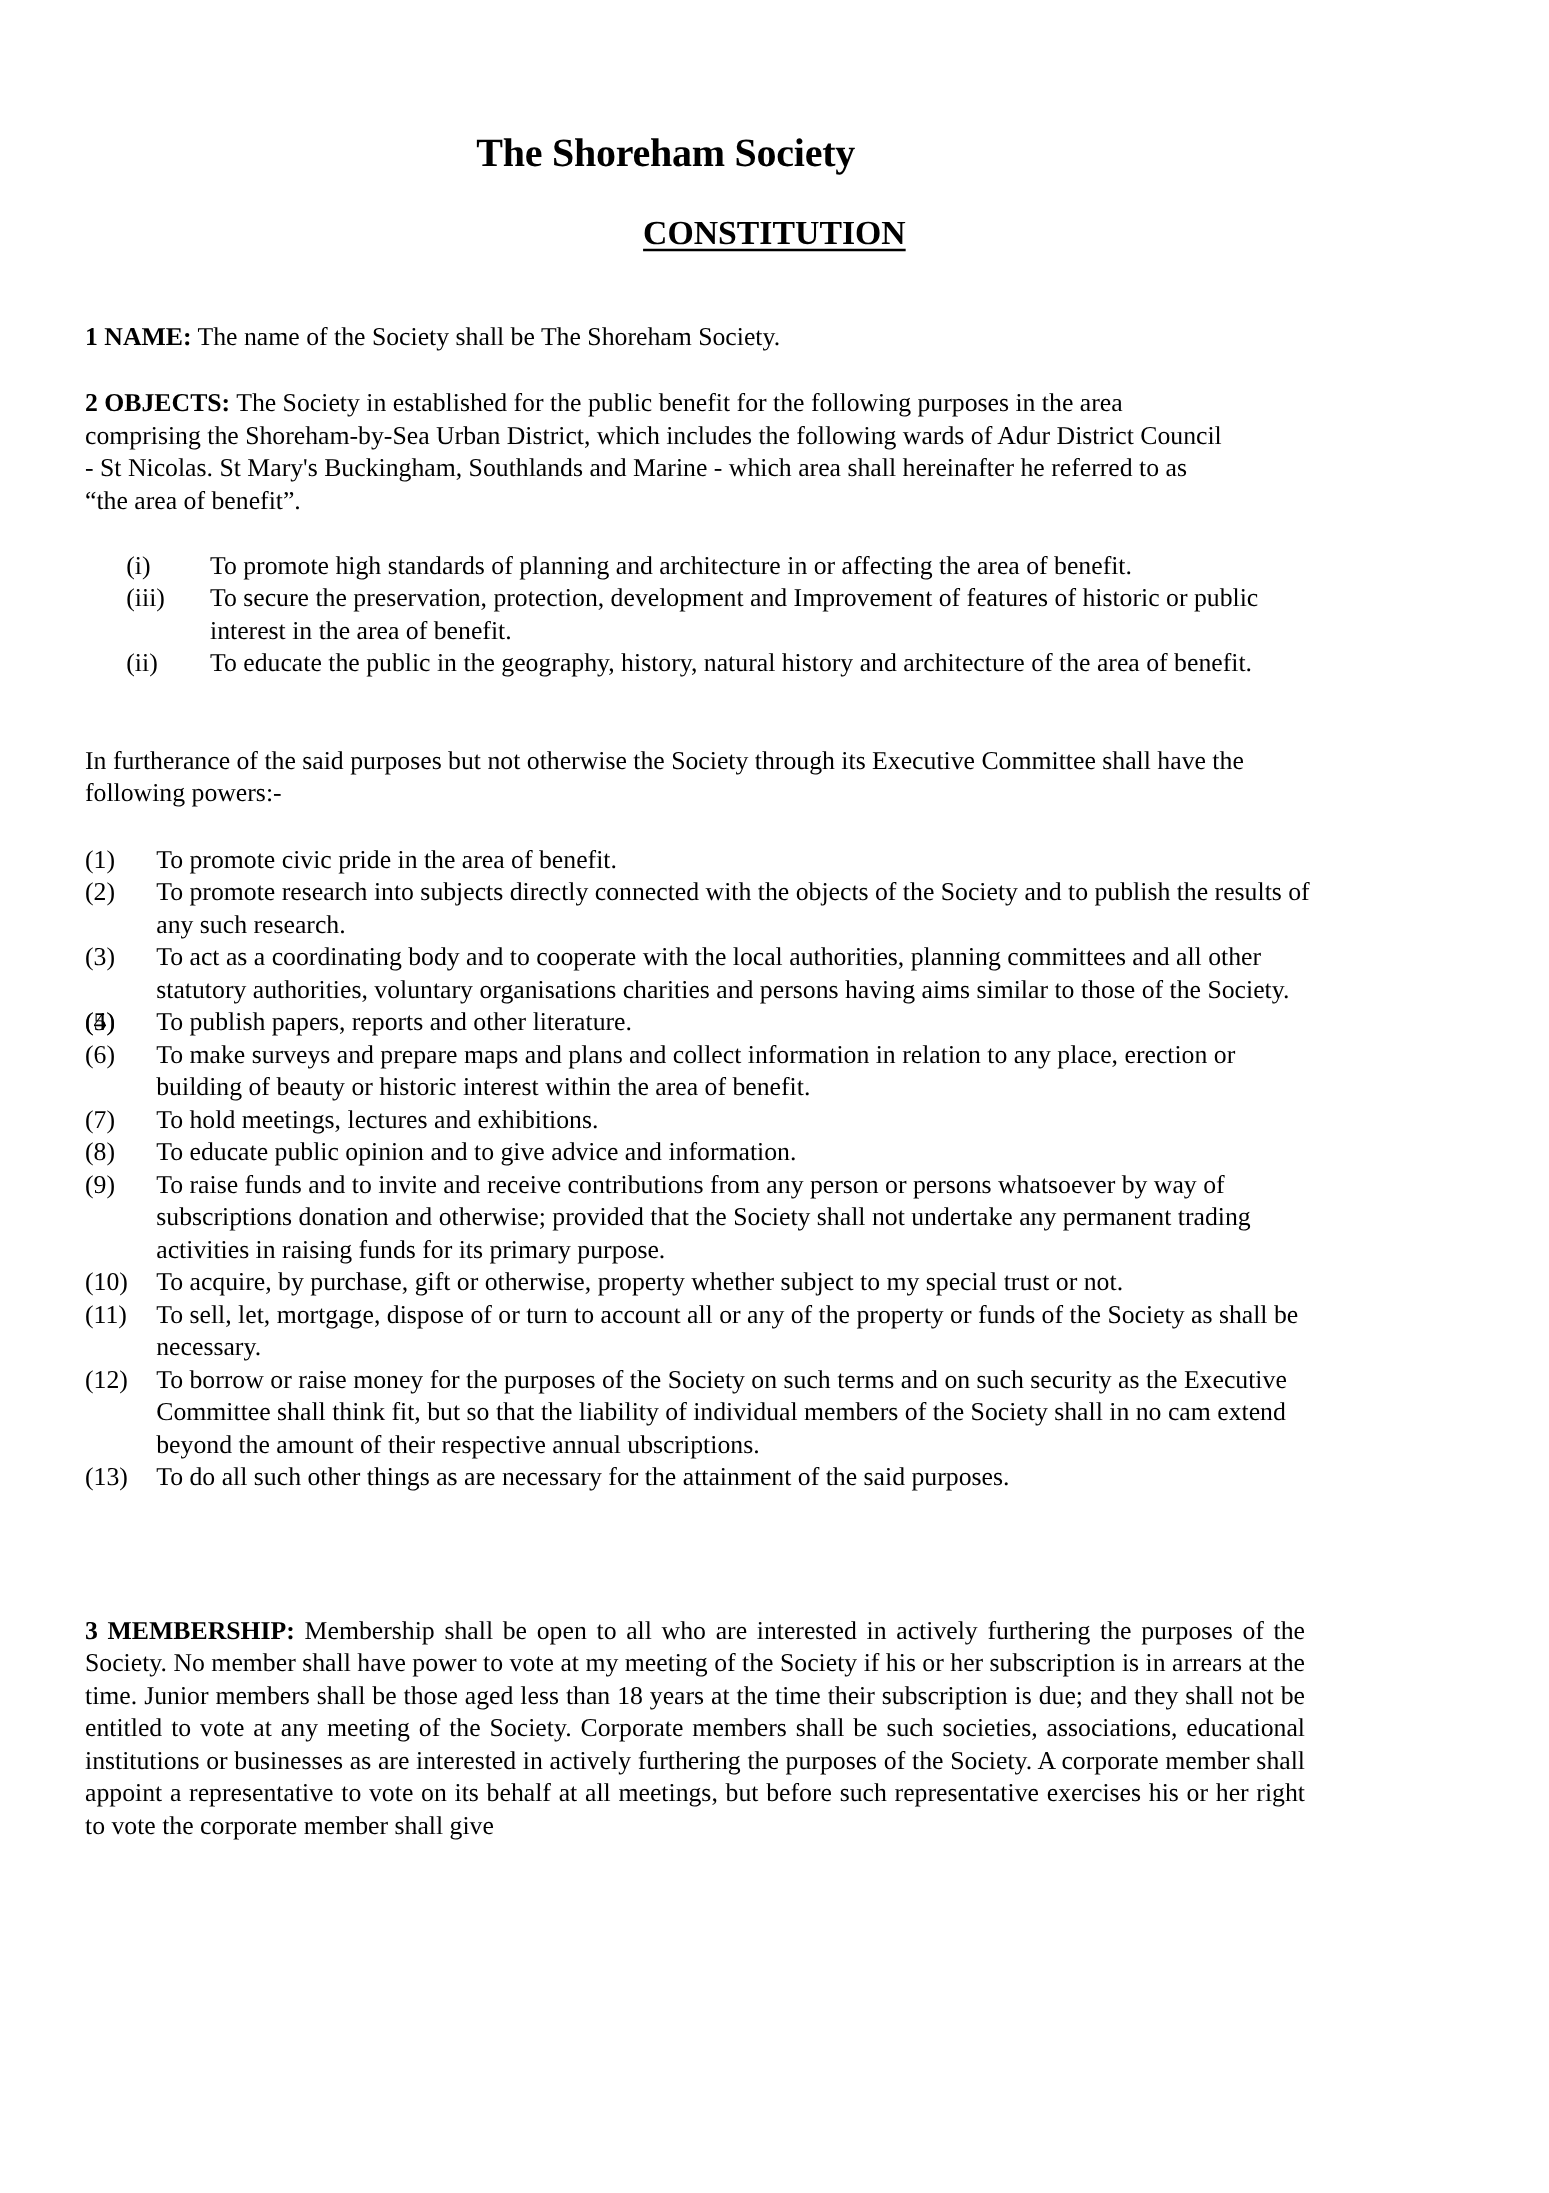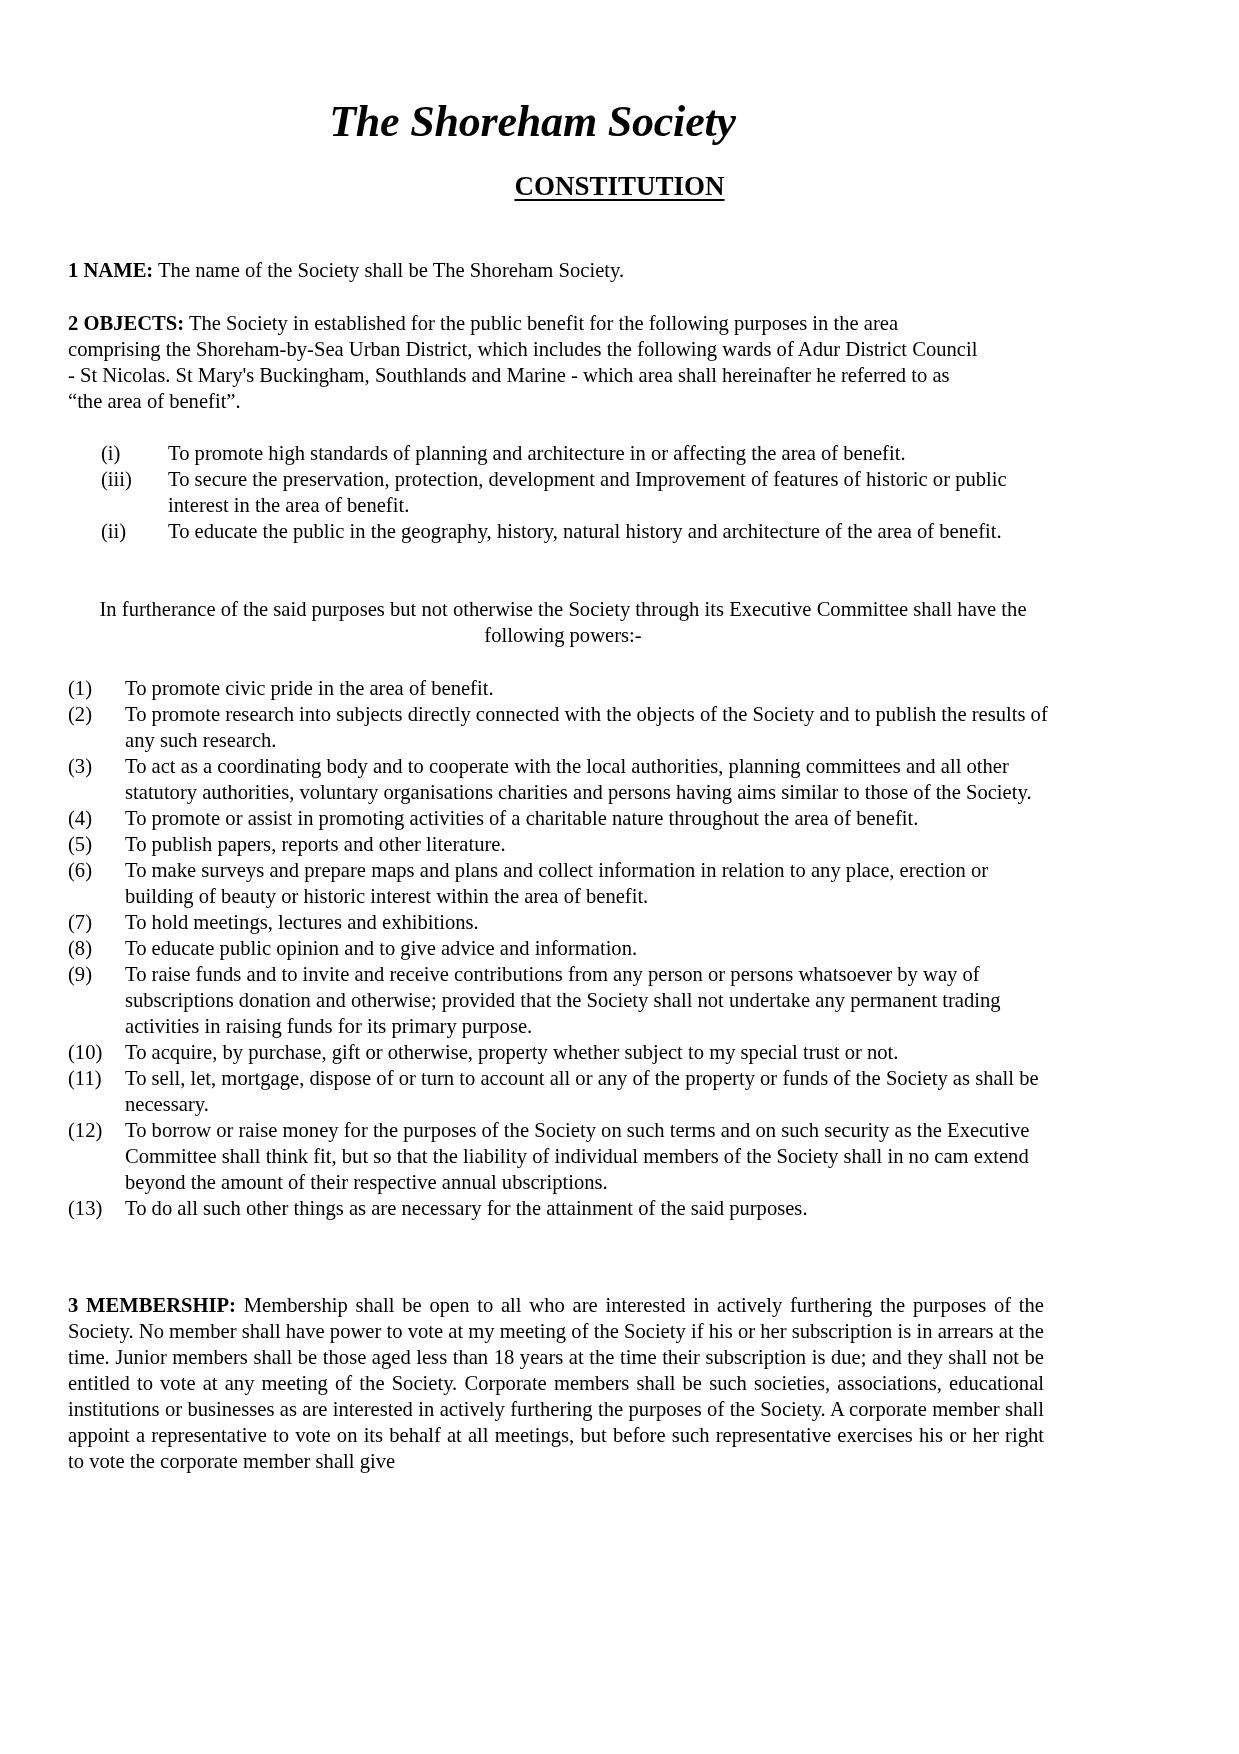--- a/index.html
+++ b/index.html
@@ -1,20 +1,20 @@
 <!DOCTYPE html>
 <html><head>
 <meta charset="utf-8">
 <style>
   html, body { margin:0; padding:0; background:#ffffff; }
   body { width:1239px; height:1754px; position:relative; overflow:hidden;
          font-family:"Liberation Serif", "DejaVu Serif", serif; color:#000; }
   .page { position:absolute; left:0; top:0; width:1239px; height:1754px; background:#fff; }
   .title { position:absolute; top:100px; left:0; width:1065px; text-align:center;
-           font-weight:bold; font-size:44px; line-height:44px; letter-spacing:-0.2px;font-style:italic; }
+           font-weight:bold; font-size:32px; line-height:44px; letter-spacing:-0.2px; }
   .subtitle { position:absolute; top:168px; left:0; width:1239px; text-align:center;
               font-weight:bold; font-size:27px; line-height:36px; }
   .subtitle span { text-decoration:underline; text-decoration-thickness:2px; text-underline-offset:4px; }
   .body { position:absolute; left:68px; width:1104px; font-size:20.6px; line-height:26px; }
   .para { margin:0;font-family:Liberation Serif, serif; }
   .justify { text-align:justify; }
   .heading { font-weight:bold; }
   .list { position:absolute; left:68px; width:1104px; font-size:20.6px; line-height:26px; margin:0; padding:0; list-style:none; }
   .list li { position:relative; }
   .roman li { padding-left:100px; }
@@ -43,29 +43,29 @@
   <div class="body sec2" style="width:920px;">
     <p class="para"><span class="heading">2 OBJECTS:</span><span> The Society in established for the public benefit for the following purposes in the area comprising the Shoreham-by-Sea Urban District, which includes the following wards of Adur District Council - St Nicolas. St Mary's Buckingham, Southlands and Marine - which area shall hereinafter he referred to as “the area of benefit”.</span></p>
   </div>
 
   <ul class="list roman" style="width:960px;">
     <li><span class="marker">(i)</span><span>To promote high standards of planning and architecture in or affecting the area of benefit.</span></li>
     <li><span class="marker">(iii)</span><span>To secure the preservation, protection, development and Improvement of features of historic or public interest in the area of benefit.</span></li>
     <li><span class="marker">(ii)</span><span>To educate the public in the geography, history, natural history and architecture of the area of benefit.</span></li>
   </ul>
 
-  <div class="body further" style="width:990px;text-align:center;">
+  <div class="body further" style="width:990px;">
     <p class="para">In furtherance of the said purposes but not otherwise the Society through its Executive Committee shall have the following powers:-</p>
   </div>
 
   <ul class="list num" style="width:985px;">
     <li><span class="marker">(1)</span><span>To promote civic pride in the area of benefit.</span></li>
     <li><span class="marker">(2)</span><span>To promote research into subjects directly connected with the objects of the Society and to publish the results of any such research.</span></li>
     <li><span class="marker">(3)</span><span>To act as a coordinating body and to cooperate with the local authorities, planning committees and all other statutory authorities, voluntary organisations charities and persons having aims similar to those of the Society.</span></li>
-    <li><span class="marker">(4)</span><span>To promote or assist in promoting activities of a charitable nature throughout the area of benefit.</span></li>
+    <li><span class="marker">(4)</span></li>
     <li><span class="marker">(5)</span><span>To publish papers, reports and other literature.</span></li>
     <li><span class="marker">(6)</span><span>To make surveys and prepare maps and plans and collect information in relation to any place, erection or building of beauty or historic interest within the area of benefit.</span></li>
     <li><span class="marker">(7)</span><span>To hold meetings, lectures and exhibitions.</span></li>
     <li><span class="marker">(8)</span><span>To educate public opinion and to give advice and information.</span></li>
     <li><span class="marker">(9)</span><span>To raise funds and to invite and receive contributions from any person or persons whatsoever by way of subscriptions donation and otherwise; provided that the Society shall not undertake any permanent trading activities in raising funds for its primary purpose.</span></li>
     <li><span class="marker">(10)</span><span>To acquire, by purchase, gift or otherwise, property whether subject to my special trust or not.</span></li>
     <li><span class="marker">(11)</span><span>To sell, let, mortgage, dispose of or turn to account all or any of the property or funds of the Society as shall be necessary.</span></li>
     <li><span class="marker">(12)</span><span>To borrow or raise money for the purposes of the Society on such terms and on such security as the Executive Committee shall think fit, but so that the liability of individual members of the Society shall in no cam extend beyond the amount of their respective annual ubscriptions.</span></li>
     <li><span class="marker">(13)</span><span>To do all such other things as are necessary for the attainment of the said purposes.</span></li>
   </ul>

